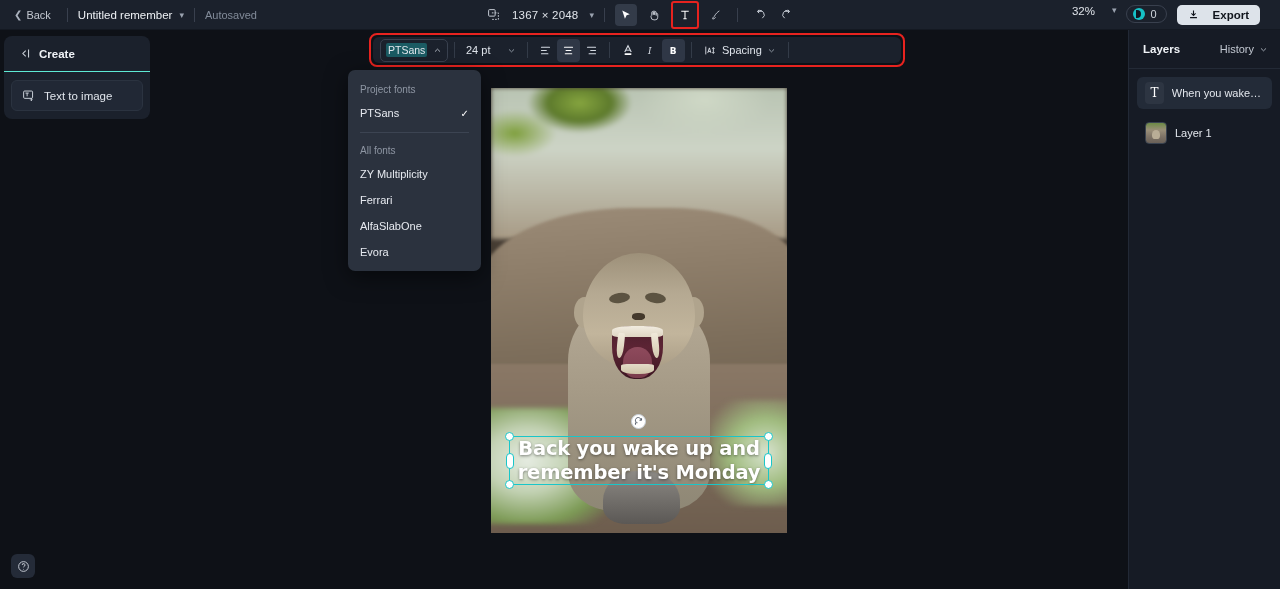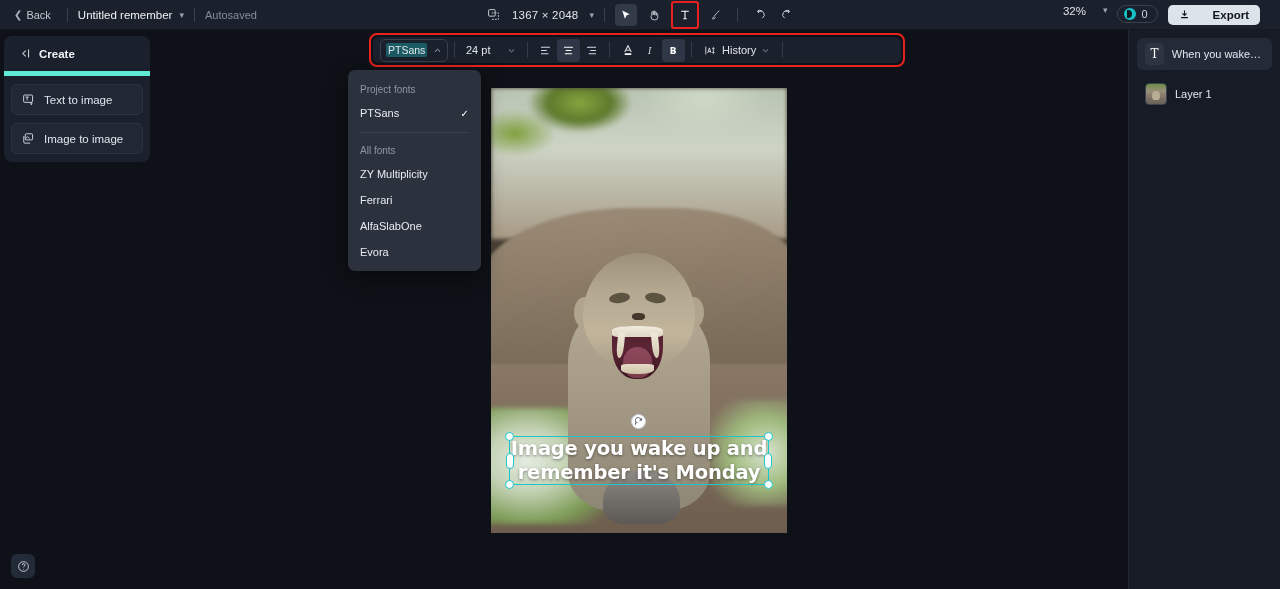--- a/index.html
+++ b/index.html
@@ -60,34 +60,34 @@
     width: 12px; height: 12px; border-radius: 50%;
     background: #16c1c6; position: relative;
   }
   .coin::after {
     content: ""; position: absolute; left: 3px; top: 2px;
     width: 5px; height: 8px; background: #0f1620;
     border-radius: 0 5px 5px 0;
   }
   .credits-num { font-size: 11px; color: #cfd5dd; }
   .export-btn {
-    display: flex; align-items: center; gap: 23px;
+    display: flex; align-items: center; gap: 14px;
     background: #dde3ea; color: #10151d;
     font-size: 11.5px; font-weight: bold;
     padding: 4px 11px; border-radius: 5px; cursor: pointer;
   }
 
   
   .left-panel {
     position: absolute; left: 4px; top: 36px; width: 146px;
     background: #1b212c; border-radius: 8px; padding-bottom: 8px;
   }
   .lp-head {
     display: flex; align-items: center; gap: 8px;
-    padding: 11px 12px 11px 14px; border-bottom: 5px solid #5eead4;
+    padding: 11px 12px 11px 14px; border-bottom: 1px solid #5eead4;
   }
   .lp-head-label { font-size: 11.5px; font-weight: bold; color: #f0f3f7; }
   .lp-item {
     display: flex; align-items: center; gap: 9px;
     margin: 8px 7px 0 7px; padding: 8px 10px;
     background: #212835; border: 1px solid #2b3340; border-radius: 6px;
     font-size: 11.5px; color: #dfe4eb; cursor: pointer;
   }
   .help-btn {
     position: absolute; left: 11px; top: 554px;
@@ -396,28 +396,20 @@
 
     <div class="lp-item">
       <svg width="13" height="13" viewBox="0 0 16 16" fill="none" stroke="#cdd3db" stroke-width="1.2">
         <rect x="2" y="2.5" width="11" height="9" rx="1.3"></rect>
         <path d="M4.3 5h4M6.3 5v4"></path>
         <path d="M11.5 11v3.2M10.2 13l1.3 1.4 1.3-1.4"></path>
       </svg>
       <span>Text to image</span>
     </div>
 
-    <div class="lp-item">
-      <svg width="13" height="13" viewBox="0 0 16 16" fill="none" stroke="#cdd3db" stroke-width="1.2">
-        <rect x="4" y="2.2" width="9" height="7.5" rx="1.2"></rect>
-        <path d="M4.6 8l2.4-2.2 2.3 2.2"></path>
-        <path d="M2.2 5v7.4a1.3 1.3 0 001.3 1.3H10"></path>
-      </svg>
-      <span>Image to image</span>
-    </div>
   </div>
 
   <div class="help-btn">
     <svg width="13" height="13" viewBox="0 0 16 16" fill="none" stroke="#c3c9d2" stroke-width="1.2">
       <circle cx="8" cy="8" r="6"></circle>
       <path d="M6.4 6.2a1.7 1.7 0 113 1.1c-.6.5-1.4.8-1.4 1.7"></path>
       <circle cx="8" cy="11.3" r=".6" fill="#c3c9d2" stroke="none"></circle>
     </svg>
   </div>
 
@@ -439,21 +431,21 @@
         <div class="mouth">
           <div class="tongue"></div>
         </div>
         <div class="teeth-top"></div>
         <div class="fang-l"></div>
         <div class="fang-r"></div>
         <div class="teeth-bot"></div>
         <div class="paws"></div>
       </div>
       <div class="canvas-text">
-        <div>Image you wake up and</div>
+        <div>Back you wake up and</div>
         <div>remember it's Monday</div>
       </div>
     </div>
   </div>
 
   <div class="rotate-handle">
     <svg width="9" height="9" viewBox="0 0 16 16" fill="none" stroke="#4a5260" stroke-width="1.6">
       <path d="M12.5 5.5A5 5 0 103.6 9"></path>
         <path d="M13.4 2.2v3.6h-3.6"></path>
         <path d="M2.6 13.8v-3.6h3.6"></path>
@@ -516,21 +508,21 @@
       <div class="tt-btn on">
         <svg width="13" height="13" viewBox="0 0 16 16">
           <text x="3.4" y="12" font-family="DejaVu Sans, sans-serif" font-size="11" font-weight="bold" fill="currentColor">B</text>
         </svg>
       </div>
       <div class="tt-div"></div>
       <div class="tt-text-btn">
         <svg width="13" height="13" viewBox="0 0 16 16" fill="none" stroke="currentColor" stroke-width="1.1">
           <path d="M2.2 3.2v9.6M4.6 11l2-6.2 2 6.2M5.3 9.2h2.6M11.5 4.6v6.8M10.2 5.8l1.3-1.4 1.3 1.4M10.2 10.2l1.3 1.4 1.3-1.4"></path>
         </svg>
-        <span>History</span>
+        <span>Spacing</span>
         <svg width="9" height="9" viewBox="0 0 16 16" fill="none" stroke="#99a1ad" stroke-width="1.6">
             <path d="M3.5 6L8 10.4 12.5 6"></path>
           </svg>
       </div>
       <div class="tt-div"></div>
     </div>
   </div>
 
   <div class="font-dd">
     <div class="dd-section">Project fonts</div>
@@ -548,20 +540,29 @@
     </div>
     <div class="dd-item">
       <span>AlfaSlabOne</span>
     </div>
     <div class="dd-item">
       <span>Evora</span>
     </div>
   </div>
 
   <div class="right-panel">
+    <div class="rp-head">
+      <span class="rp-title">Layers</span>
+      <div class="rp-history">
+        <span>History</span>
+        <svg width="9" height="9" viewBox="0 0 16 16" fill="none" stroke="#aeb5c0" stroke-width="1.6">
+            <path d="M3.5 6L8 10.4 12.5 6"></path>
+          </svg>
+      </div>
+    </div>
     <div class="layer-row selected">
       <span class="layer-thumb-t">T</span>
       <span class="layer-name">When you wake up …</span>
     </div>
     <div class="layer-row">
       <span class="layer-thumb-img"></span>
       <span class="layer-name">Layer 1</span>
     </div>
   </div>
 

